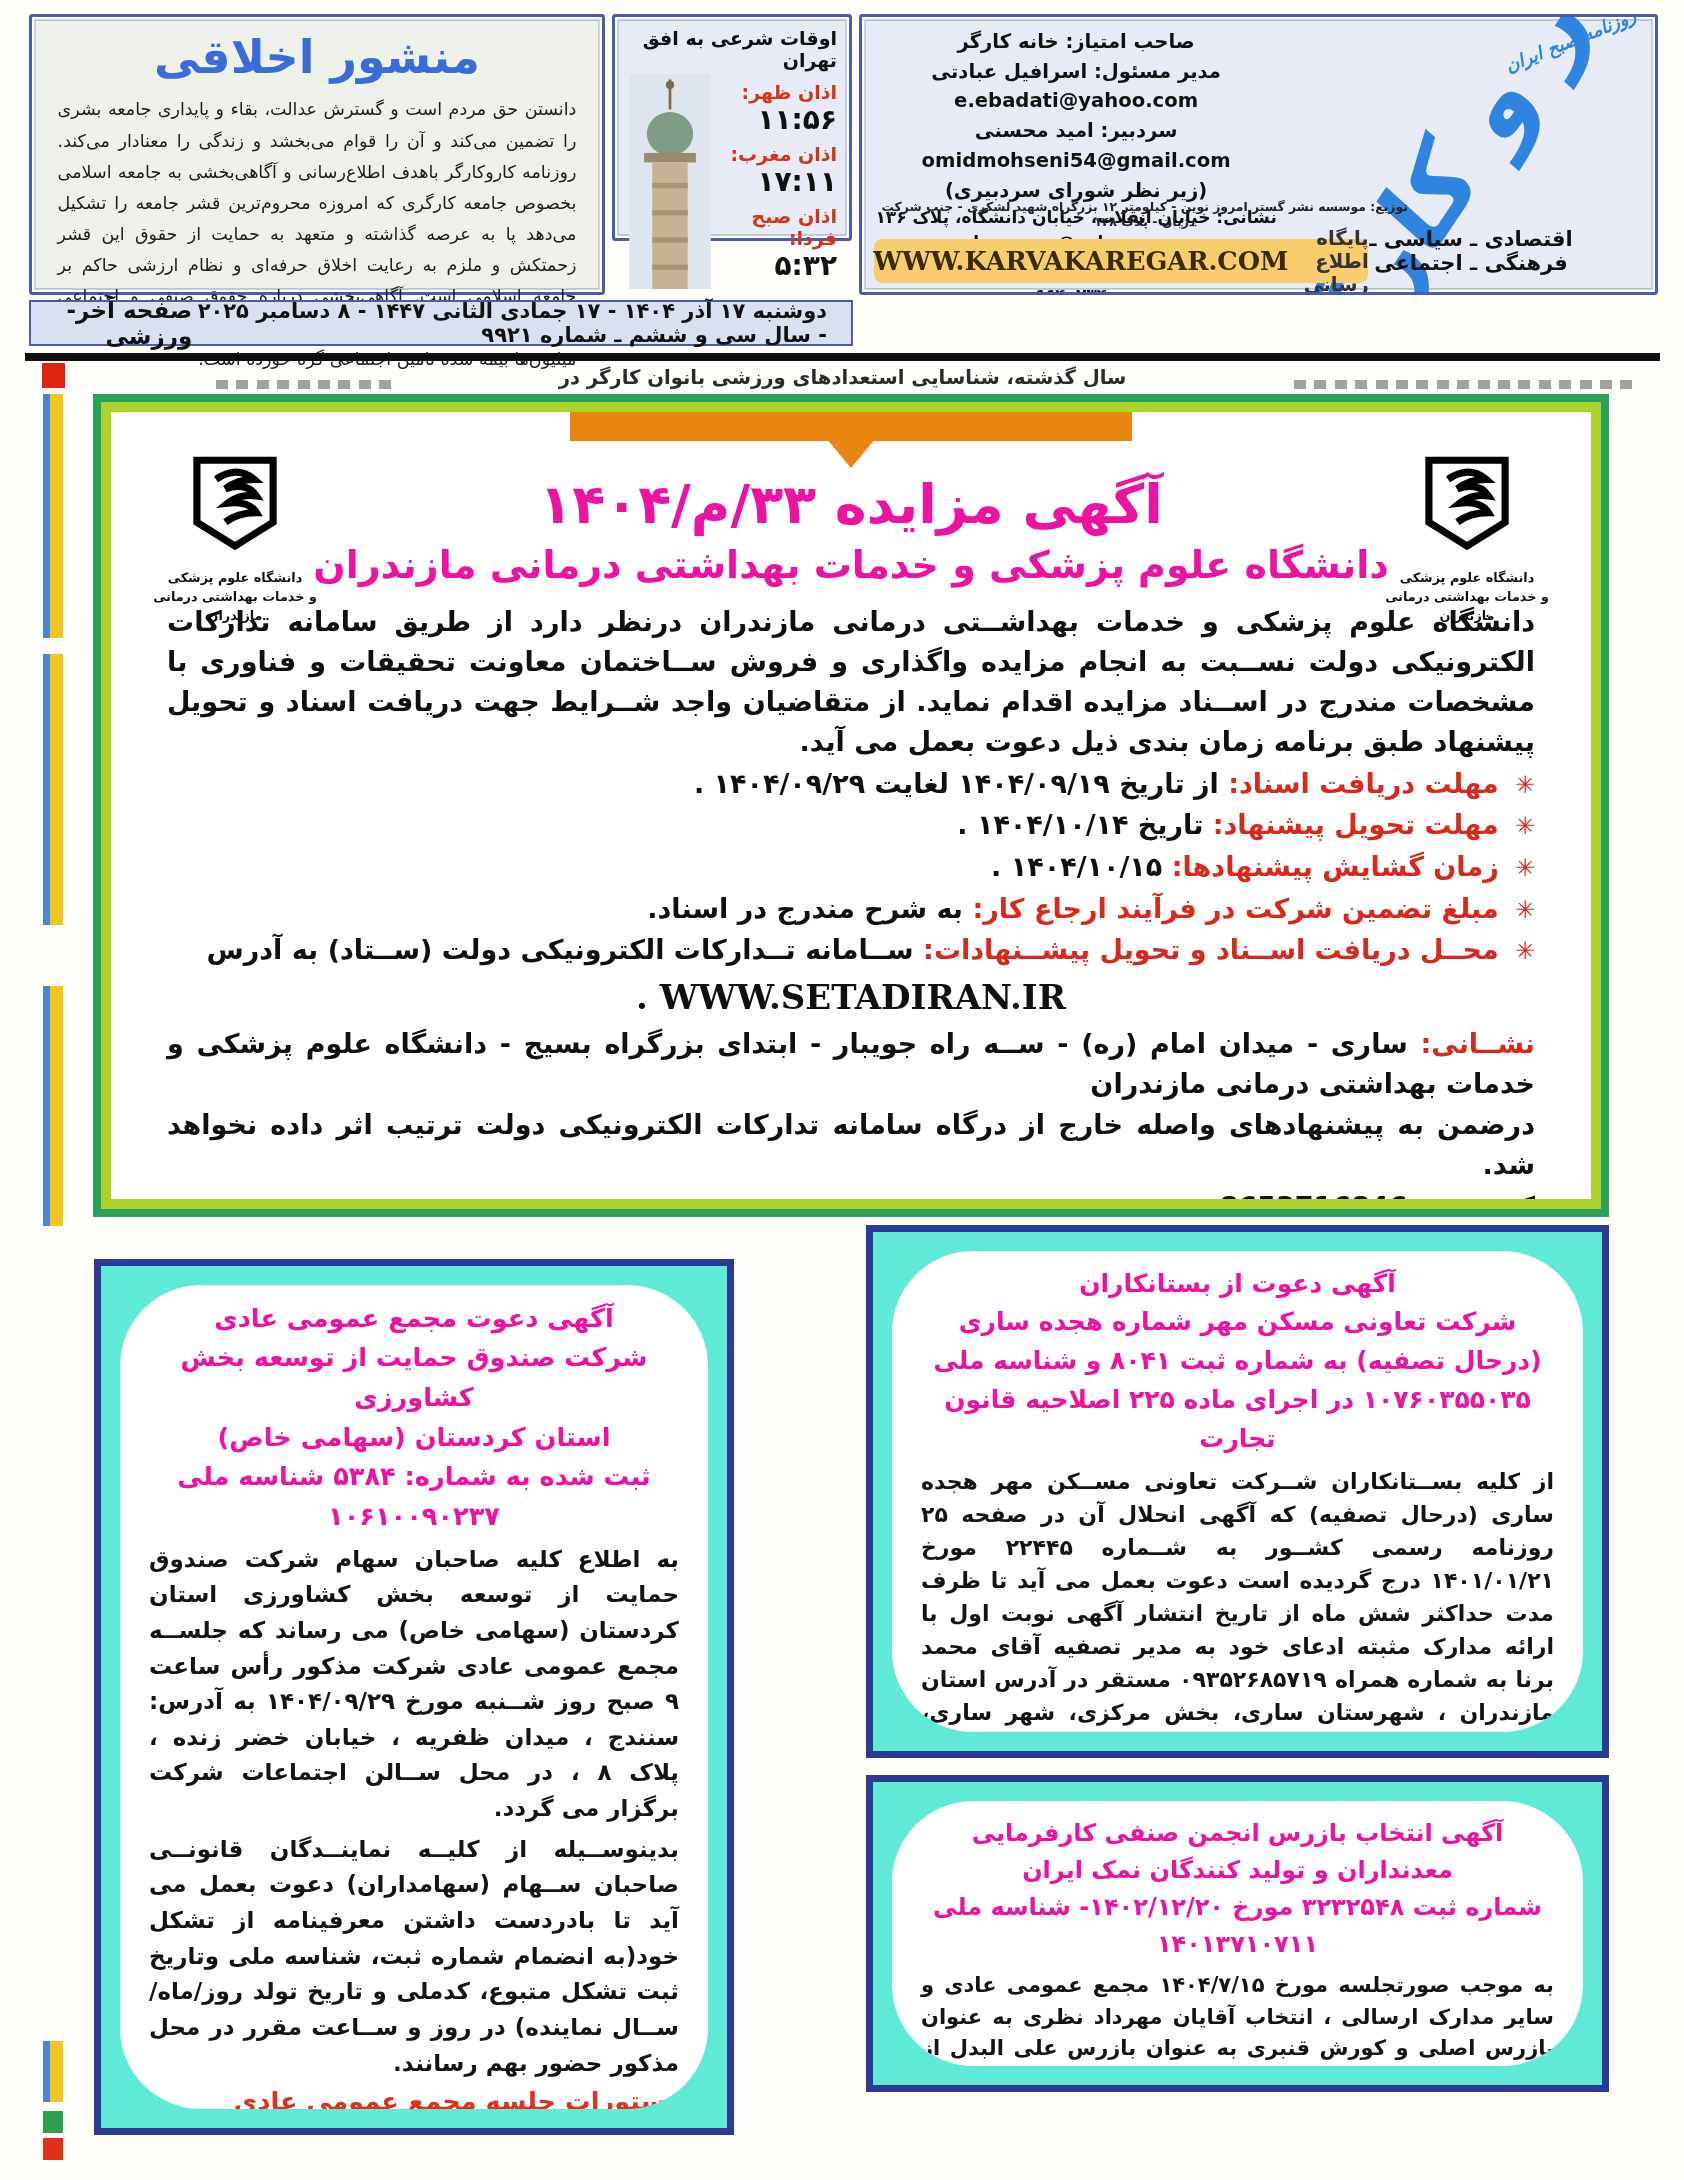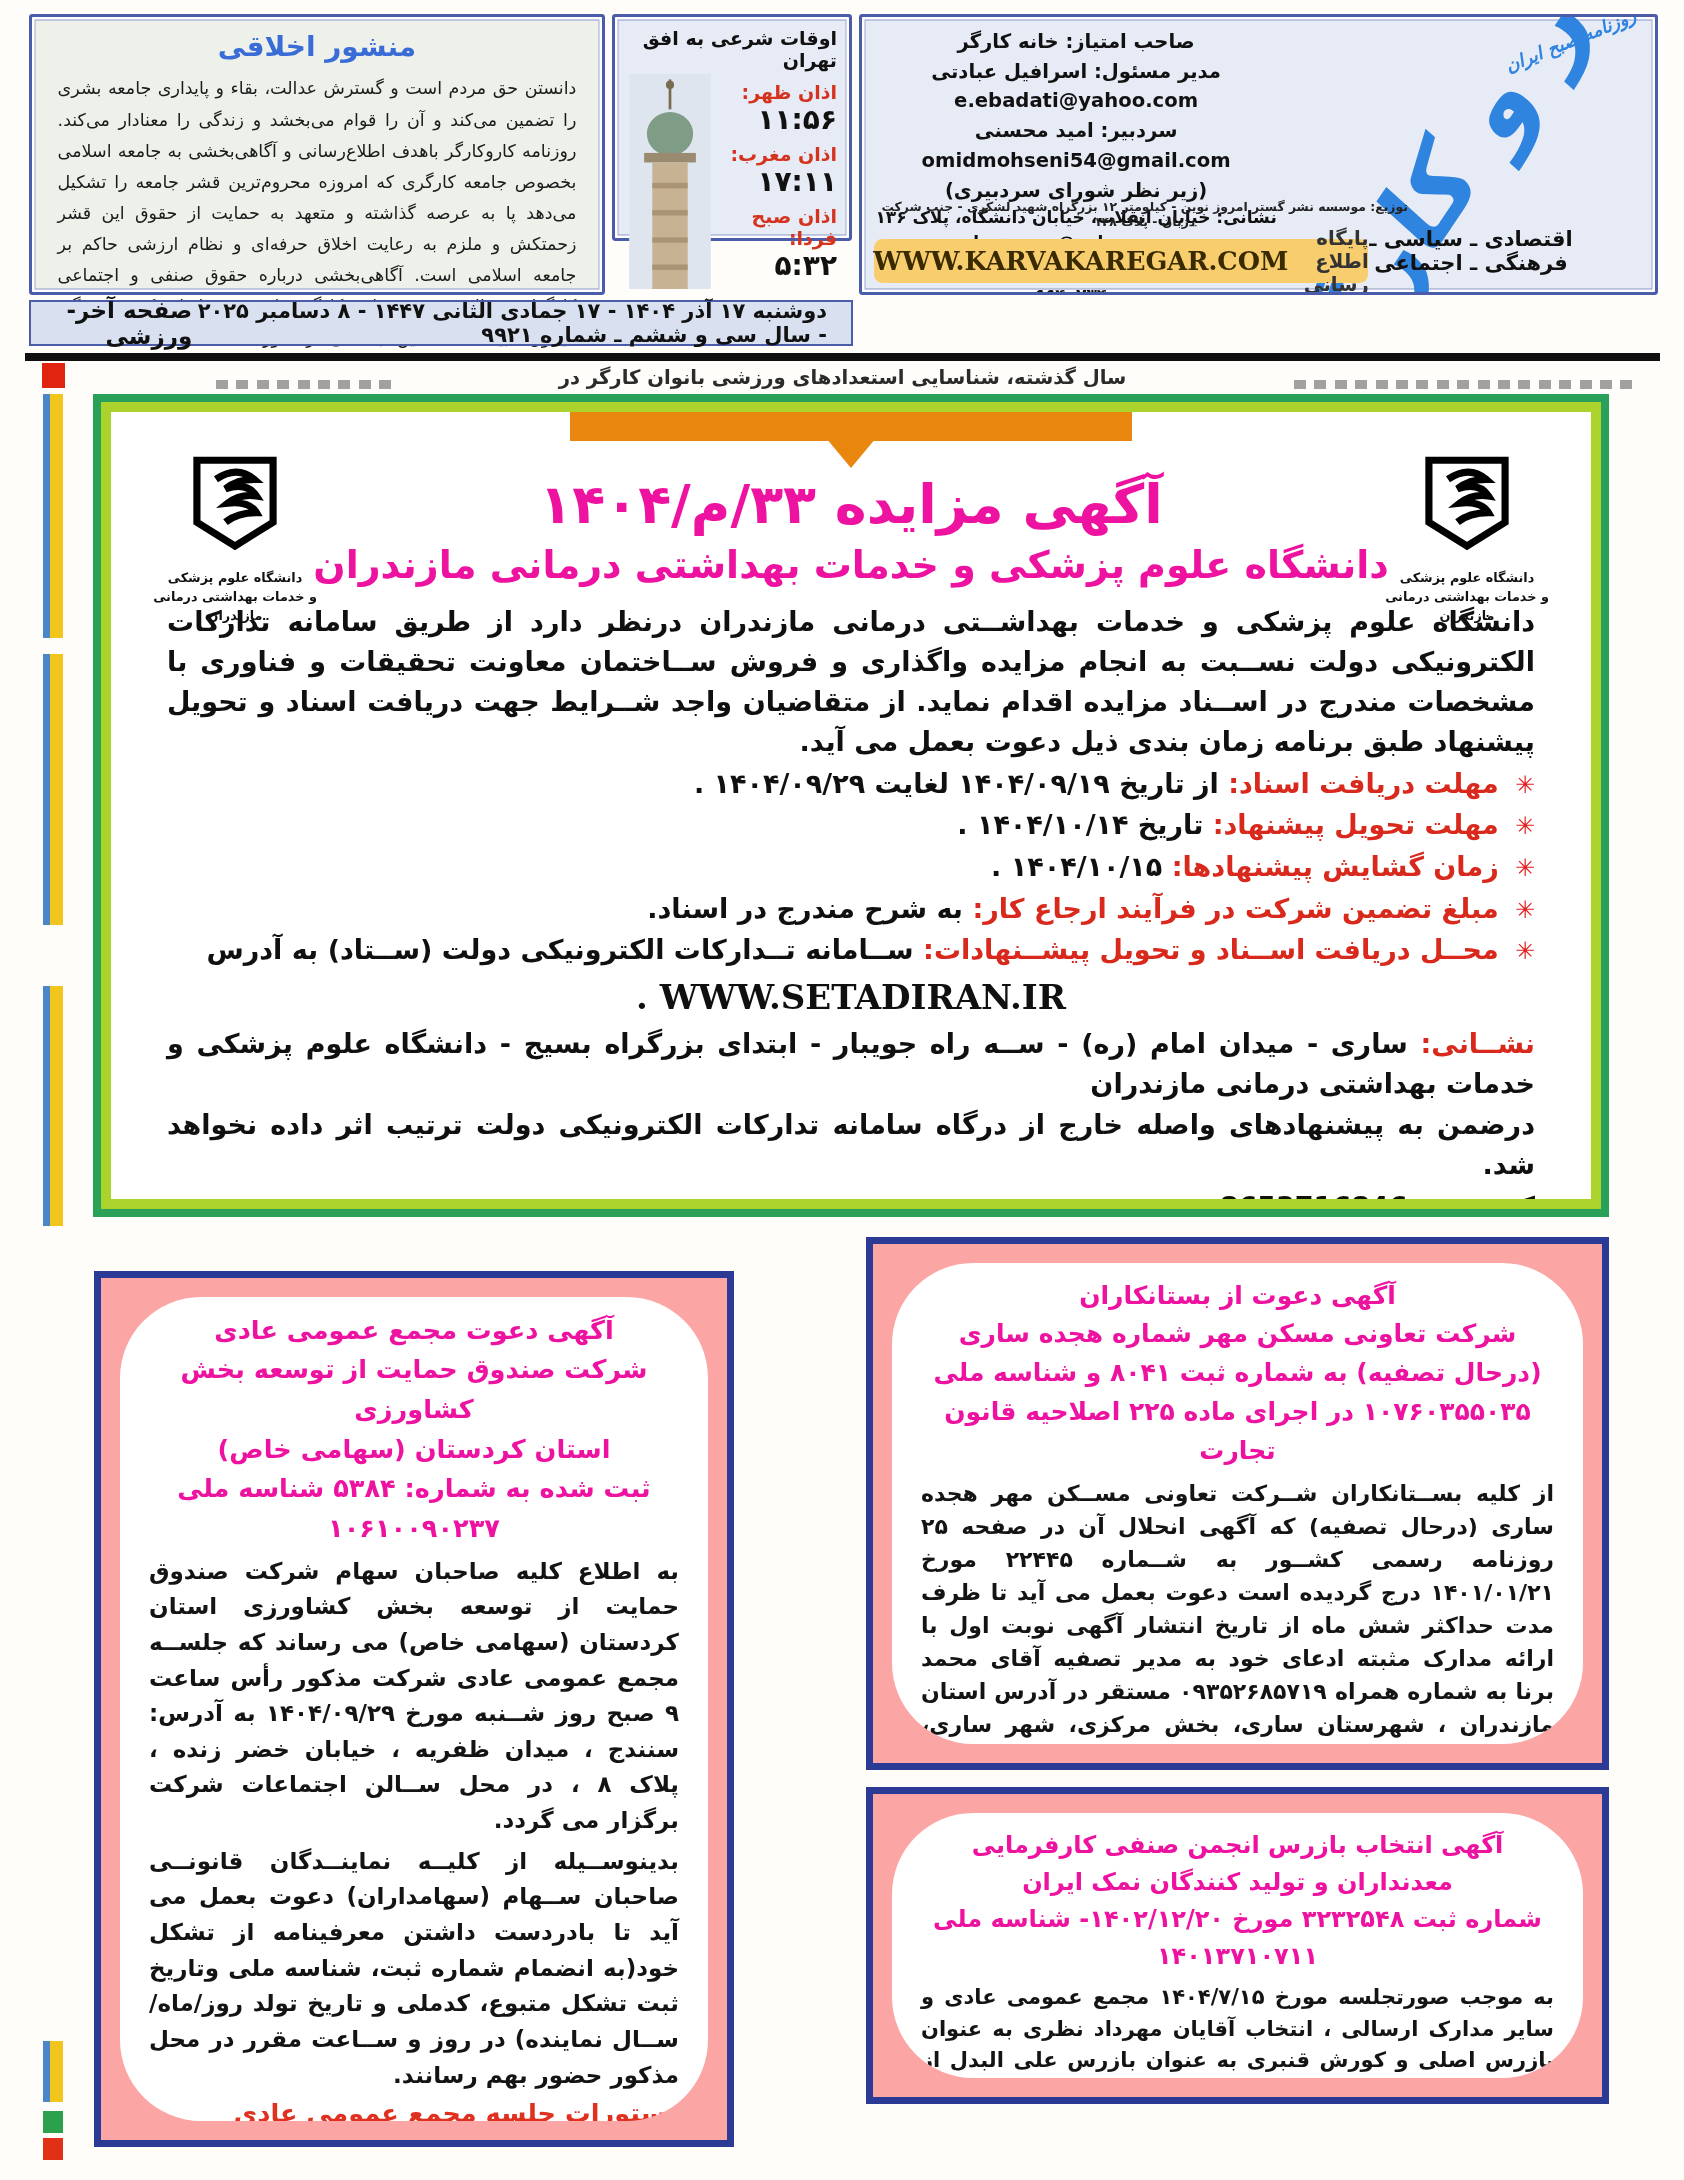--- a/index.html
+++ b/index.html
@@ -5,21 +5,21 @@
   * { margin:0; padding:0; box-sizing:border-box; }
   html,body { background:#888; }
   #page {
     position:relative; width:1685px; height:2181px; background:#fffdfa;
     font-family:"DejaVu Sans", sans-serif; direction:rtl; overflow:hidden; margin:0 auto;
   }
   
   .hbox { position:absolute; background:#e7ebf5; border:3.4px solid #4a5caa; border-radius:3.4px;
           box-shadow: inset 0 0 0 2.6px #fff, inset 0 0 0 3.4px #8a97c8; }
   #charter { left:30px; top:13.6px; width:576px; height:281px; background:#edf1ea; padding:13.6px 25.6px 8.5px; }
-  #charter h2 { text-align:center; color:#3a6cd8; font-size:28px; font-weight:bold; margin-bottom:10.2px; }
+  #charter h2 { text-align:center; color:#3a6cd8; font-size:46px; font-weight:bold; margin-bottom:10.2px; }
   #charter p { font-size:17.5px; line-height:1.78; text-align:justify; color:#1c1c1c; }
   #prayer { left:613px; top:13.6px; width:240px; height:227px; padding:10.2px 12px 6.8px; }
   #prayer .p-title { font-size:19px; font-weight:bold; color:#111; margin-bottom:3.4px; }
   .p-flex { display:flex; }
   .p-col { flex:1; }
   .p-label { color:#d4331e; font-size:19px; font-weight:bold; margin-top:6.8px; }
   .p-time { color:#111; font-size:28px; font-weight:bold; letter-spacing:1.7px; }
   .minaret { width:85px; flex:0 0 85px; display:flex; justify-content:center; }
   #masthead { left:860px; top:13.6px; width:799px; height:281px; overflow:hidden; }
   .m-tagline { position:absolute; top:13.6px; left:none; right:15.3px; transform:rotate(-22deg);
@@ -68,21 +68,21 @@
   .u-cap { font-size:12.8px; font-weight:bold; color:#111; line-height:1.5; }
   .a-title { margin-top:61px; text-align:center; color:#ee12a0; font-size:54px; font-weight:bold; }
   .a-sub { margin-top:6.8px; text-align:center; color:#ee12a0; font-size:38px; font-weight:bold; }
   .a-body { padding:15.3px 56px 0; font-size:27px; font-weight:bold; color:#101010;
             line-height:1.48; text-align:justify; }
   .a-body p { margin-bottom:1.7px; }
   .star { color:#e02020; font-size:24px; padding-left:6.8px; }
   .rlab { color:#d8291c; }
   .a-url { text-align:center; font-size:34px; font-weight:bold; font-family:"DejaVu Serif",serif; }
   
-  .ad-box { position:absolute; border:7.7px solid #2b3a94; background:#fca5a5; padding:19px;margin-top:12px; }
+  .ad-box { position:absolute; border:7.7px solid #2b3a94; background:#5eead4; padding:19px; }
   .ad-in { background:#fff; width:100%; height:100%; border-radius:81px; padding:13.6px 29px 8.5px;
            overflow:hidden; }
   .ad-title { text-align:center; color:#ee12a0; font-weight:bold; line-height:1.55; }
   .ad-body { font-weight:bold; color:#141414; text-align:justify; }
   #assembly { left:95px; top:1259px; width:640px; height:876px; }
   #assembly .ad-title { font-size:25.6px; }
   #assembly .ad-body { font-size:23px; line-height:1.55; margin-top:5.1px; }
   #assembly .agenda-t { color:#e03020; font-size:25.6px; font-weight:bold; margin-top:5.1px; }
   #creditors { left:867px; top:1225px; width:743px; height:533px; }
   #creditors .ad-title { font-size:25px; }

